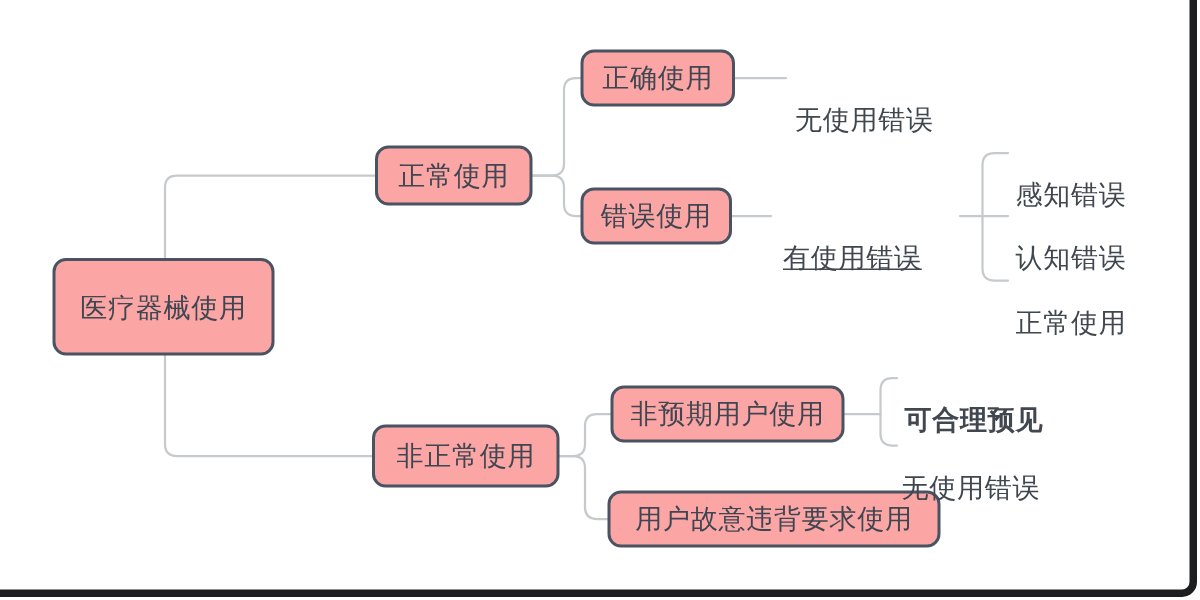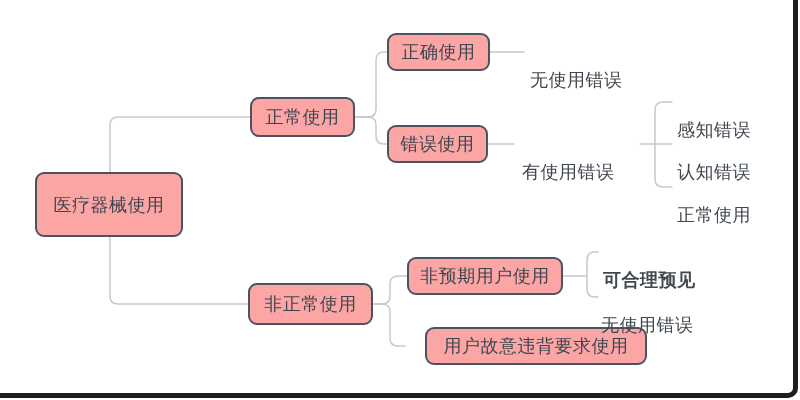--- a/index.html
+++ b/index.html
@@ -95,25 +95,25 @@
   <div class="node-box" style="left:250px; top:97px; width:105px; height:40px;">正常使用</div>
 
   <div class="node-box" style="left:387px; top:33px; width:103px; height:38px;">正确使用</div>
 
   <div class="node-box" style="left:387px; top:125px; width:101px; height:38px;text-align:center;">错误使用</div>
 
   <div class="node-box" style="left:407px; top:257px; width:156px; height:38px;">非预期用户使用</div>
 
   <div class="node-box" style="left:248px; top:283px; width:125px; height:42px;">非正常使用</div>
 
-  <div class="node-box" style="left:405px; top:327px; width:222px; height:38px;margin-left:20px;">用户故意违背要求使用</div>
+  <div class="node-box" style="left:405px; top:327px; width:222px; height:38px;">用户故意违背要求使用</div>
 
   <div class="leaf-label" style="left:530px; top:52px;">无使用错误</div>
 
-  <div class="leaf-label" style="left:522px; top:144px;">有使用错误</div>
+  <div class="leaf-label" style="left:522px; top:144px;text-decoration:underline;">有使用错误</div>
 
   <div class="leaf-label" style="left:677px; top:102px;">感知错误</div>
 
   <div class="leaf-label" style="left:677px; top:144px;">认知错误</div>
 
   <div class="leaf-label" style="left:677px; top:187px;">正常使用</div>
 
   <div class="leaf-label" style="left:603px; top:252px;font-weight:bold;">可合理预见</div>
 
   <div class="leaf-label" style="left:601px; top:297px;">无使用错误</div>

